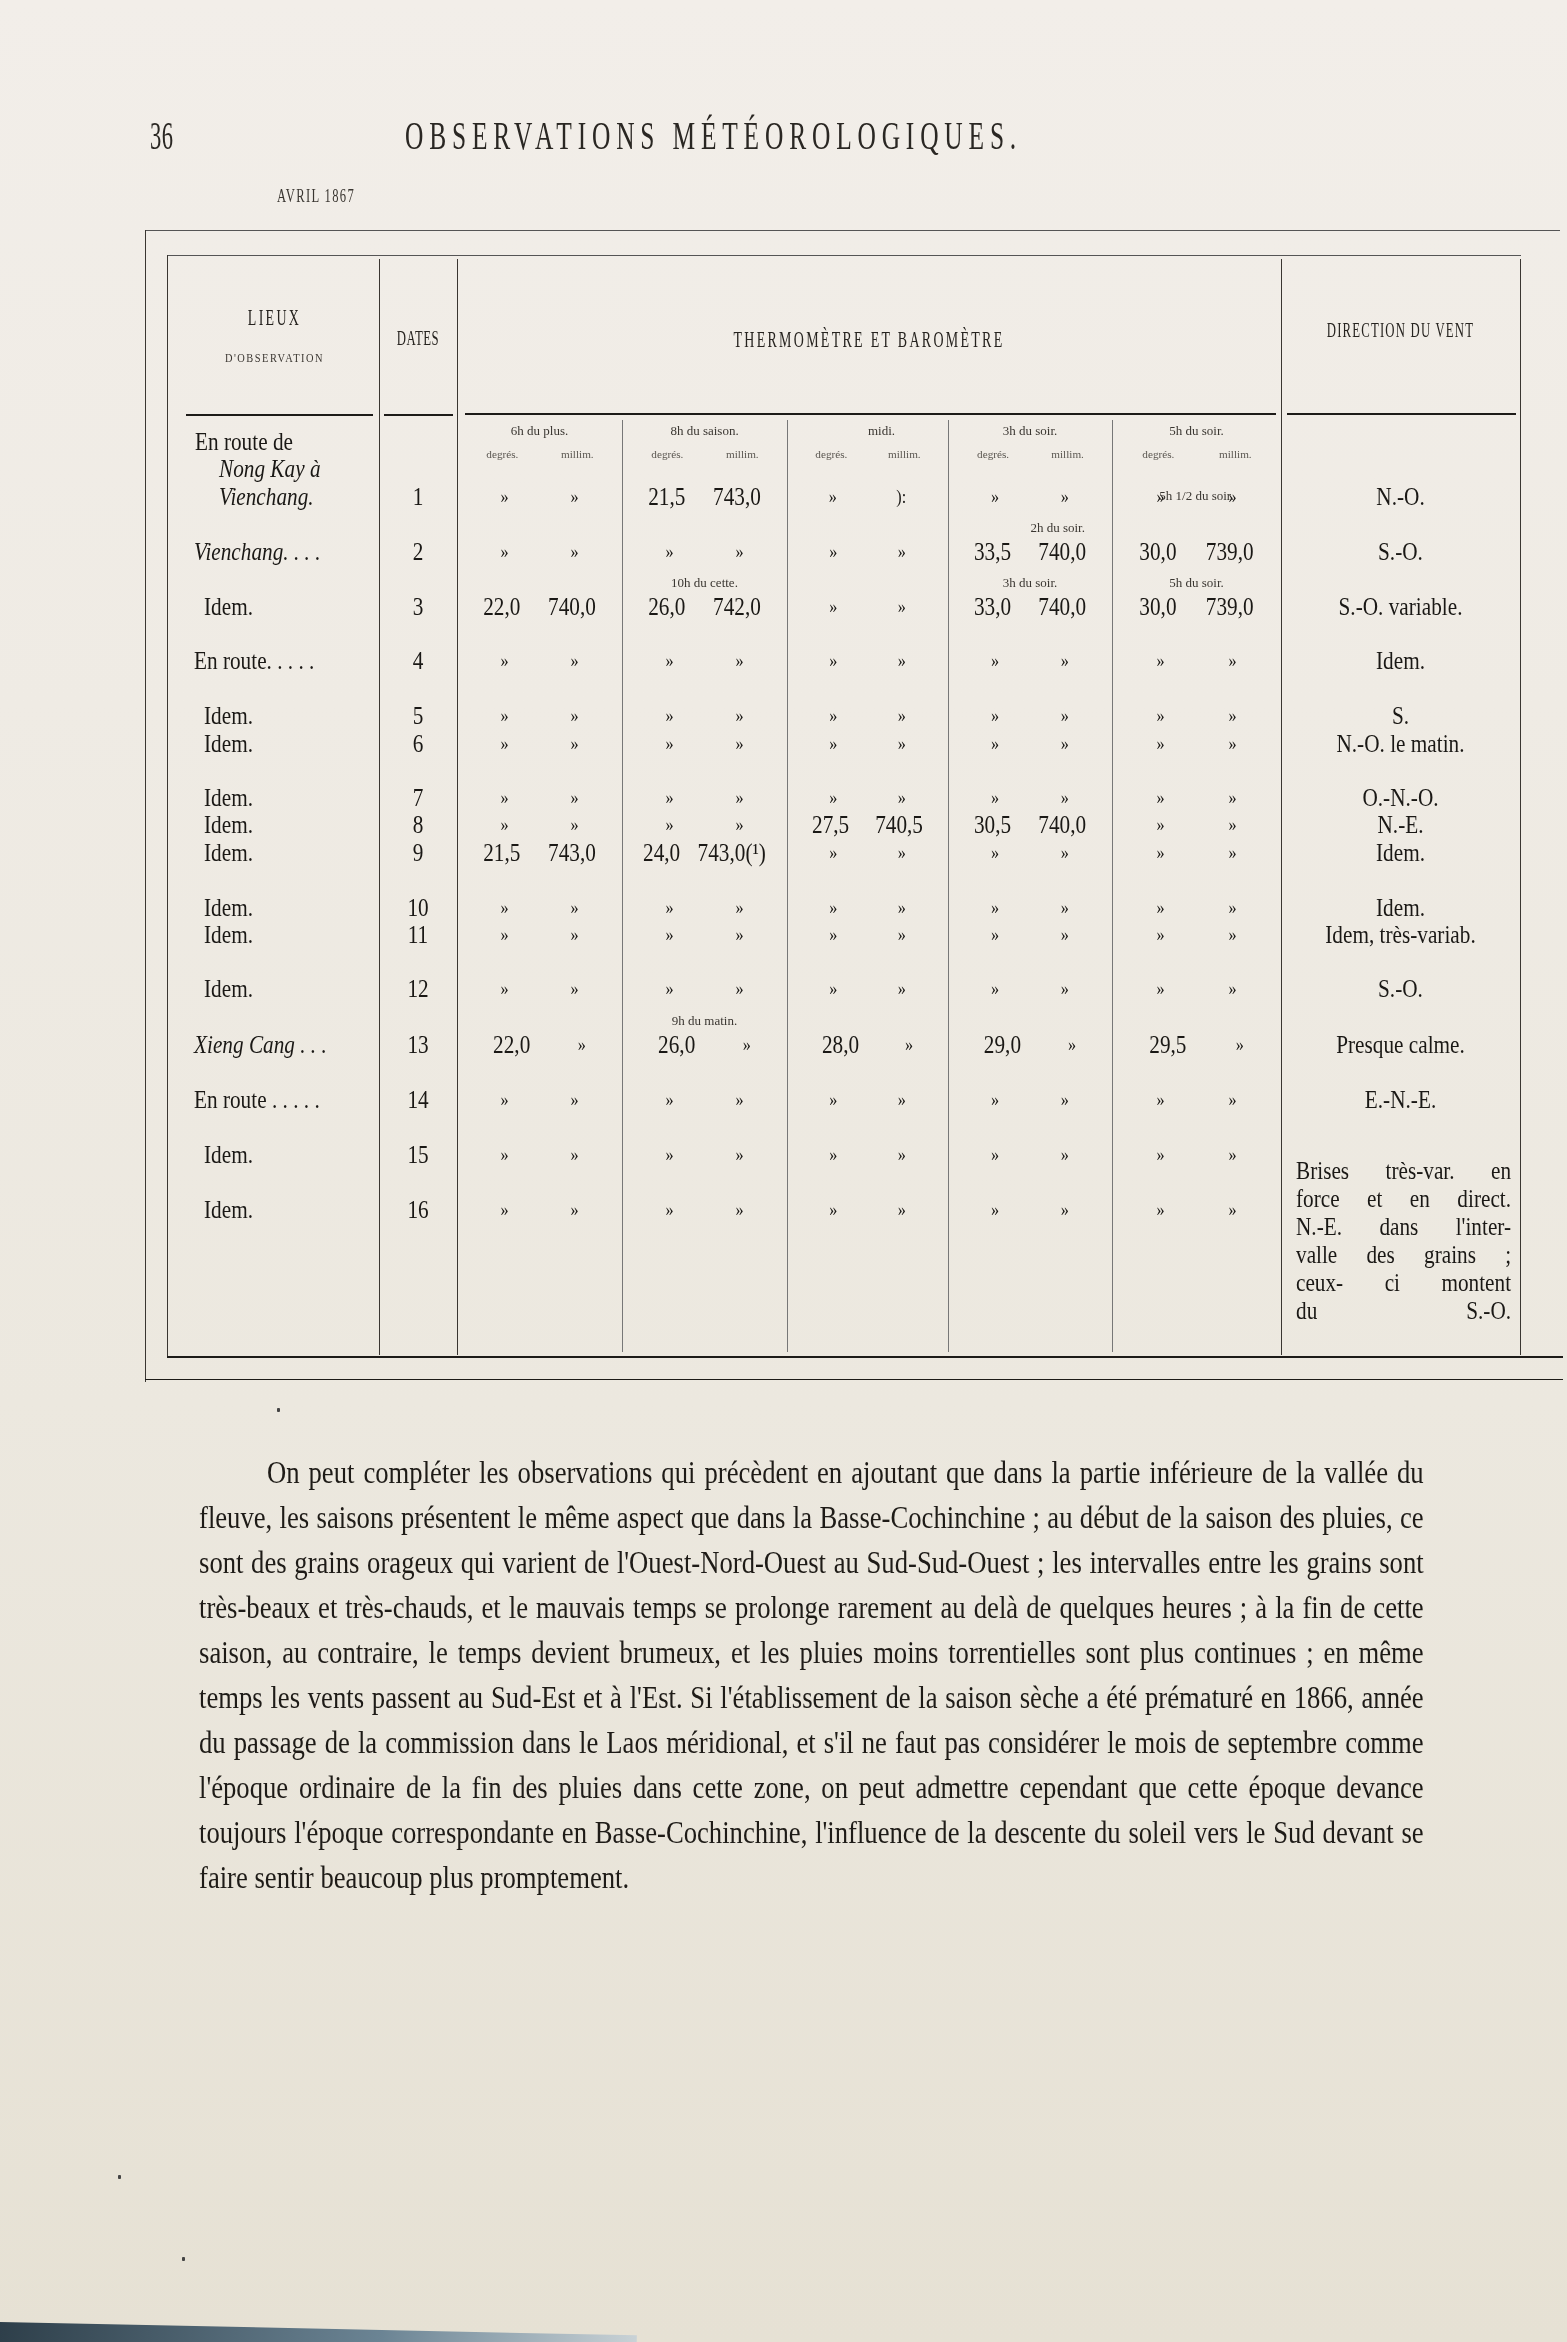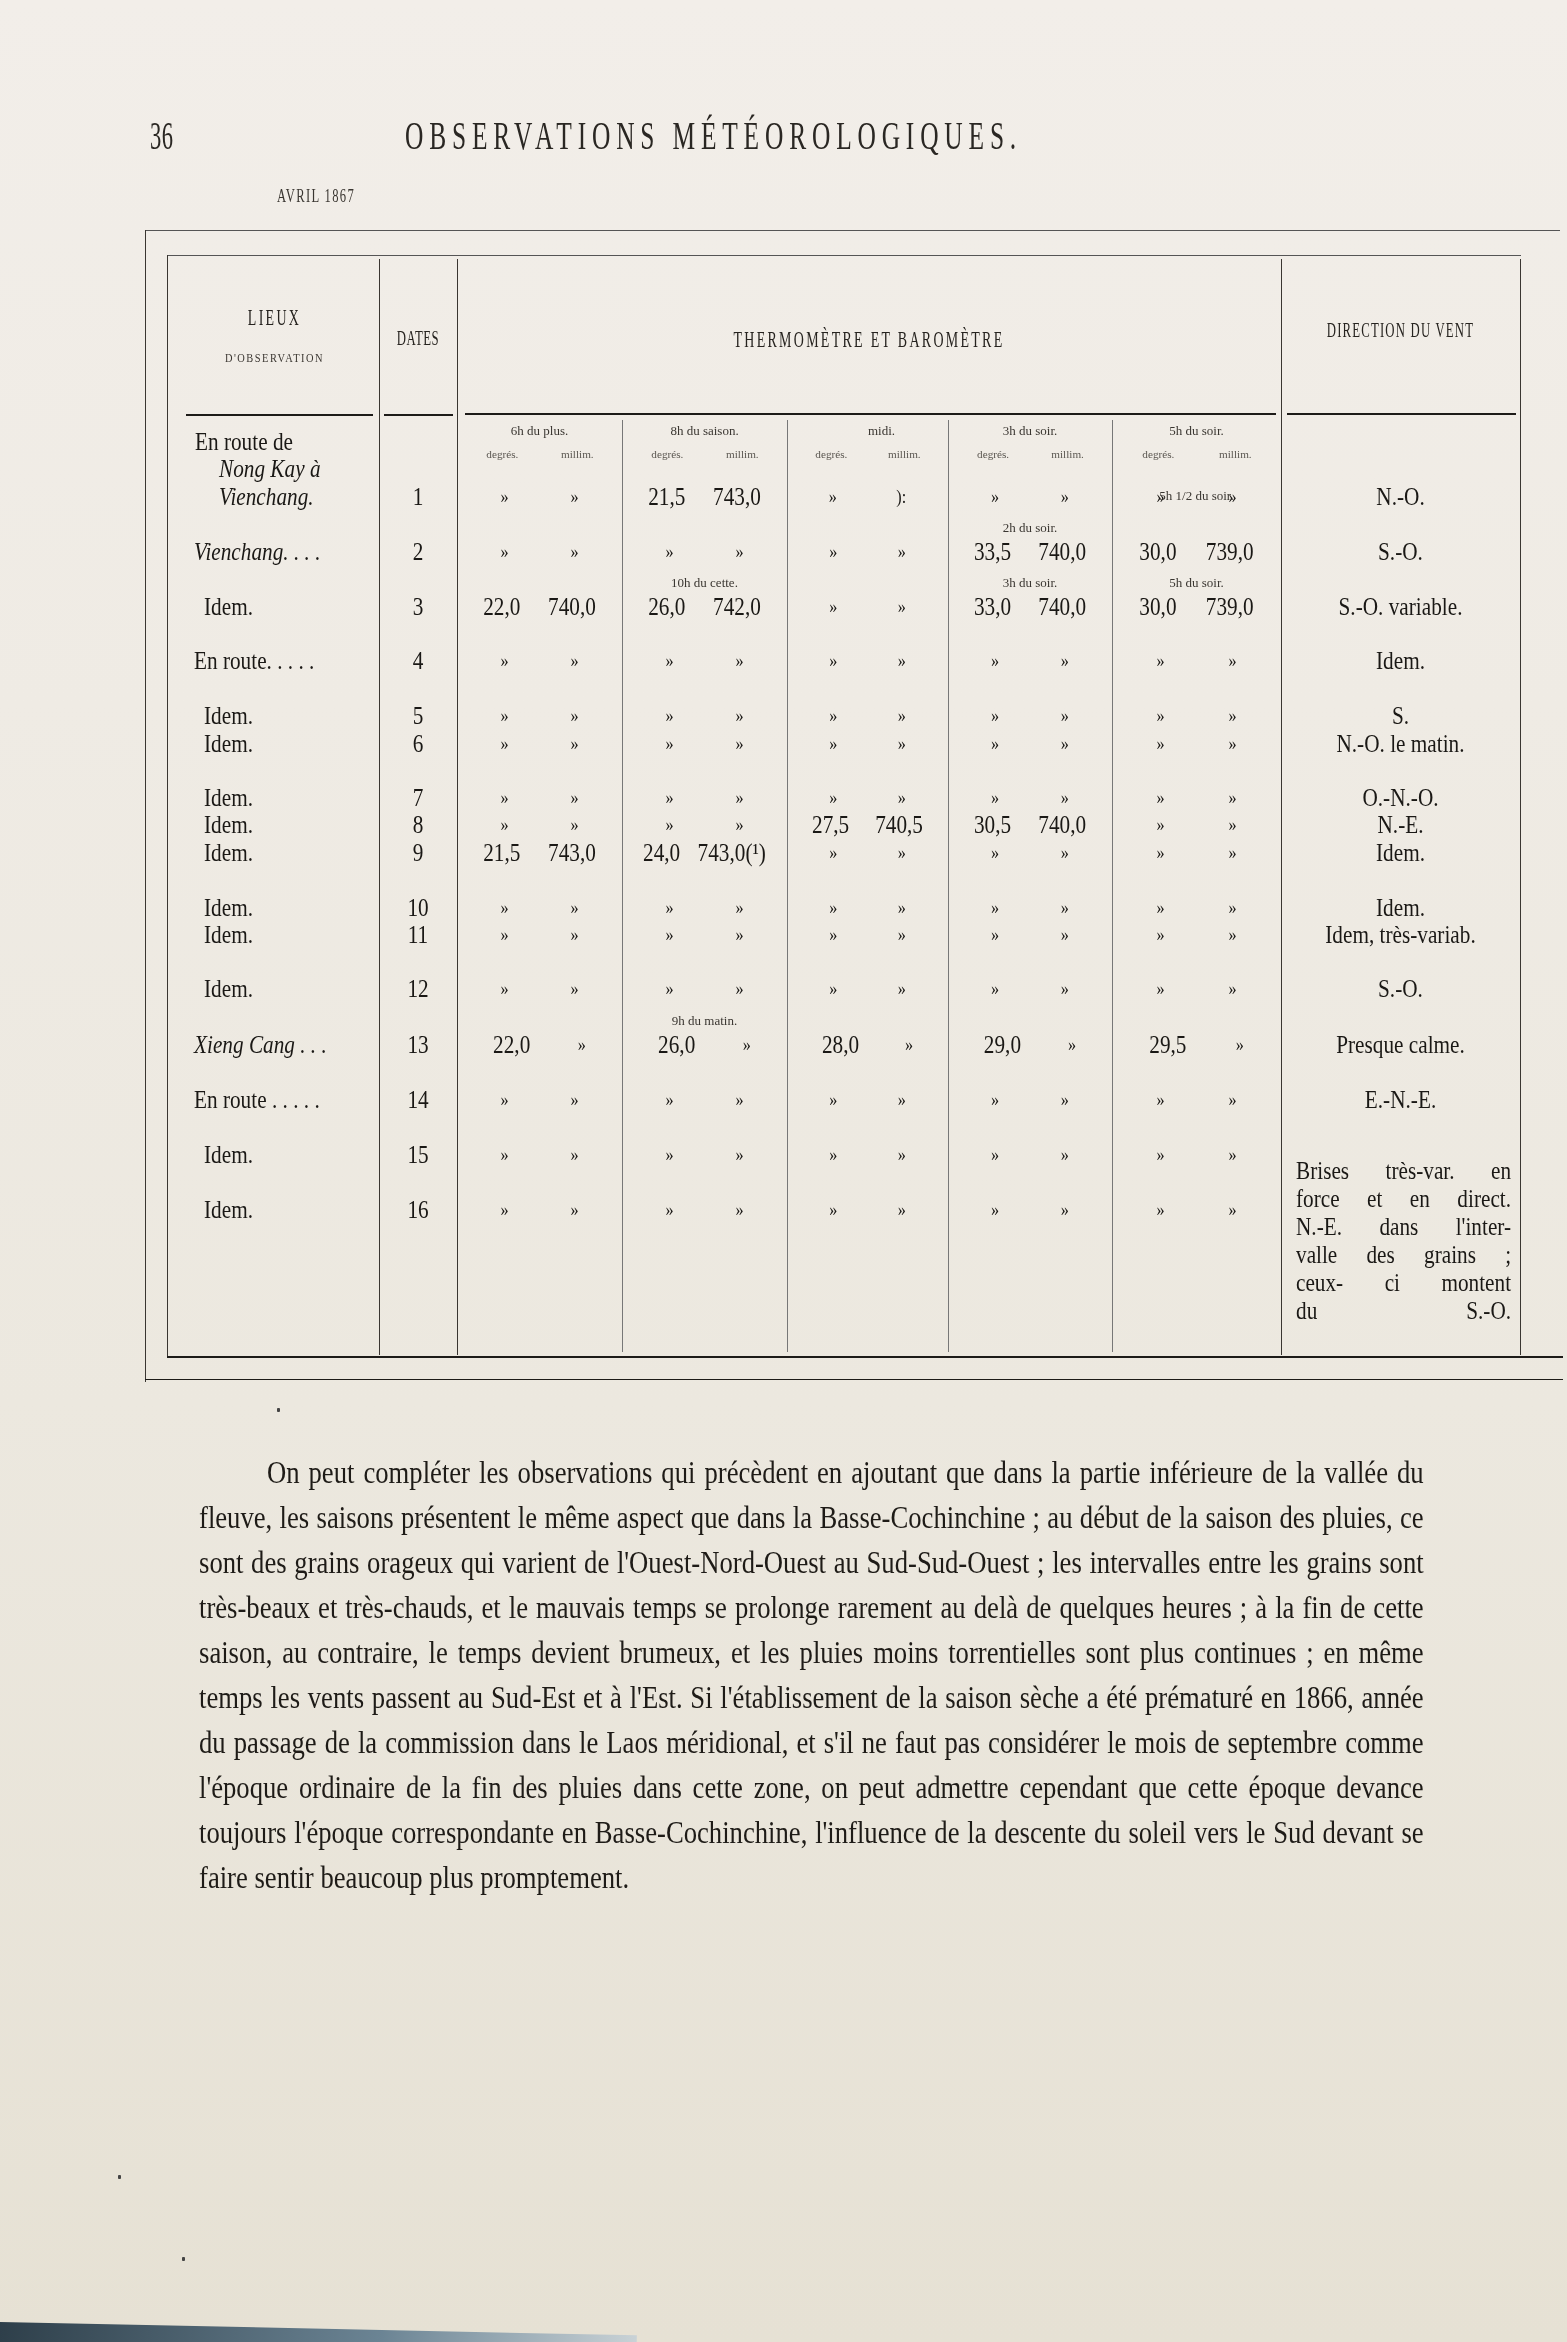--- a/index.html
+++ b/index.html
@@ -147,21 +147,21 @@
           <div class="ditto">»</div>
         </div>
         <div class="cell val" style="left:948px; top:538px; width:164px;">
           <div class="">33,5</div>
           <div class="">740,0</div>
         </div>
         <div class="cell val" style="left:1112px; top:538px; width:169px;">
           <div class="">30,0</div>
           <div class="">739,0</div>
         </div>
-        <div class="note-time" style="left:948px; top:520px; width:164px;">2h du soir.</div>
+        <div class="note-time" style="left:921px; top:520px; width:164px;text-align:right;">2h du soir.</div>
         <div class="note-time" style="left:1112px; top:488px; width:169px;">5h 1/2 du soir.</div>
         <div class="cell wind" style="left:1281px; top:538px; width:239px;">S.-O.</div>
         <div class="cell place" style="left:204px; top:593px;">Idem.</div>
         <div class="cell date" style="left:379px; top:593px; width:78px;">3</div>
         <div class="cell val" style="left:457px; top:593px; width:165px;">
           <div class="">22,0</div>
           <div class="">740,0</div>
         </div>
         <div class="cell val" style="left:622px; top:593px; width:165px;">
           <div class="">26,0</div>

